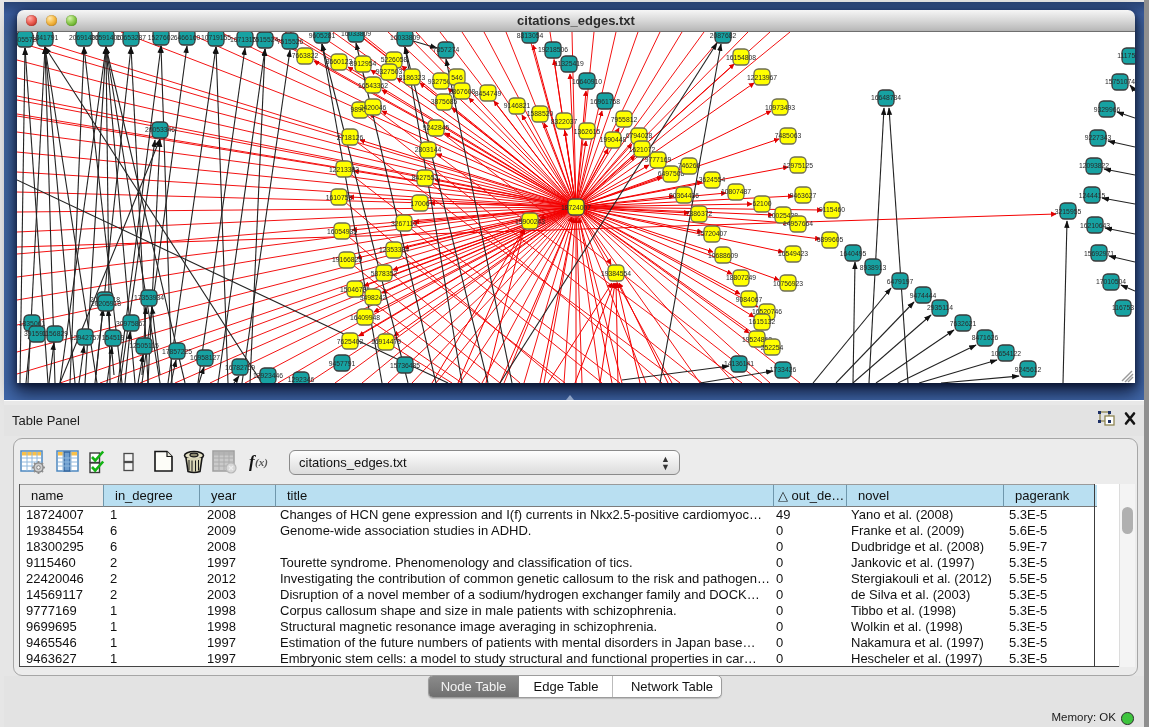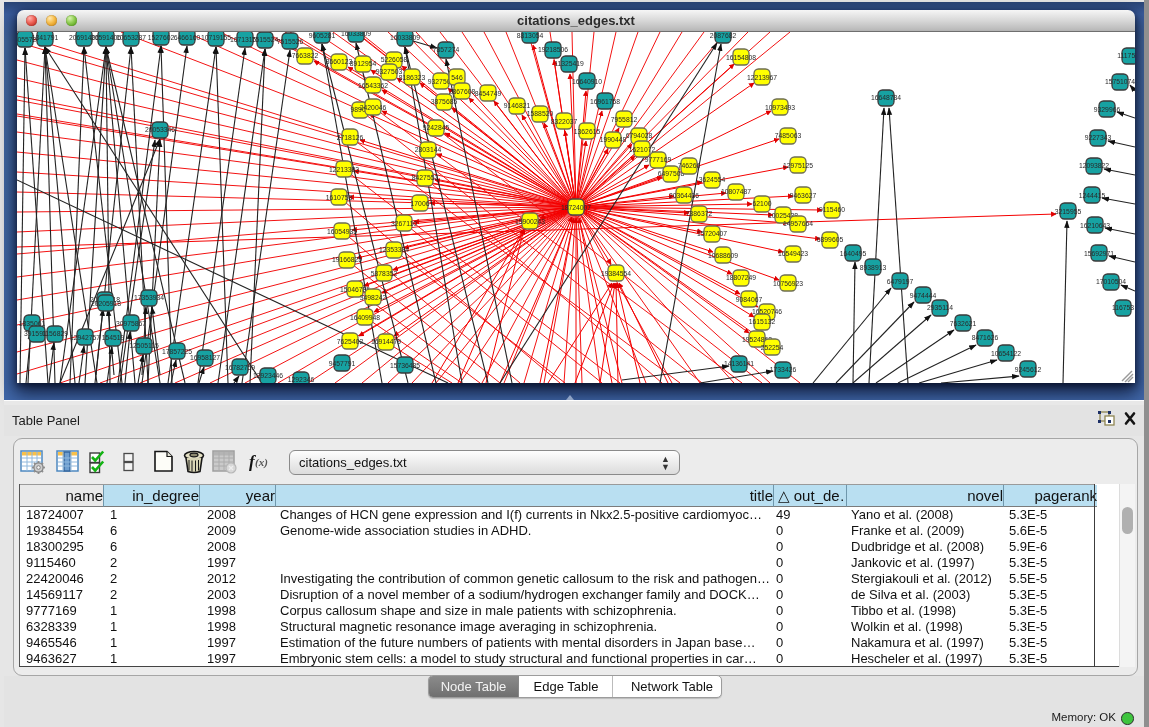--- a/index.html
+++ b/index.html
@@ -27,21 +27,21 @@
 #bottom{position:absolute;left:4px;top:676px;width:1140px;height:51px;background:#e3e3e3}
 #combo{position:absolute;left:289px;top:450px;width:391px;height:25px;border:1px solid #8a8a8a;
   border-radius:6px;background:linear-gradient(#fefefe,#e9e9e9 60%,#dcdcdc);
   font-size:13px;color:#111;line-height:23px;padding-left:9px;}
 #combo .arr{position:absolute;right:9px;top:4px;font-size:9px;color:#333;line-height:8px}
 
 #tablebg{position:absolute;left:19px;top:484px;width:1116px;height:183px;background:#fff;
   border-left:1px solid #555;border-bottom:1px solid #444}
 #thead{position:absolute;left:20px;top:484px;height:23px;width:1074px;border-top:1px solid #9a9a9a}
 .hc{position:absolute;top:0;height:22px;background:#b9dff1;border-bottom:1px solid #7b7b7b;
-  font-size:15px;color:#111;text-align:right;line-height:22px;border-left:1px solid #6f97ac;text-indent:11px;white-space:nowrap;overflow:hidden}
+  font-size:13px;color:#111;text-align:left;line-height:22px;border-left:1px solid #6f97ac;text-indent:11px;white-space:nowrap;overflow:hidden}
 .hc.first{background:#e9e9e9;border-left:none}
 #tbl-rborder{position:absolute;left:1094px;top:484px;width:1px;height:183px;background:#3c3c3c}
 .row{position:absolute;left:19px;width:1075px;height:16px;font-size:13px;color:#111}
 .row span{position:absolute;top:0;white-space:nowrap;line-height:16px}
 #sb{position:absolute;left:1119px;top:484px;width:16px;height:183px;background:#f4f4f4;border-left:1px solid #dcdcdc}
 #sbthumb{position:absolute;left:1121.5px;top:507px;width:11px;height:27px;background:#b0b0b0;border-radius:6px}
 
 #tabs{position:absolute;left:428px;top:675px;width:294px;height:23px;background:#fff;
   border:1px solid #9c9c9c;border-radius:5px;box-shadow:0 1px 1px rgba(0,0,0,.18);overflow:hidden;font-size:13px}
 #tabs .seg{position:absolute;top:0;height:23px;line-height:22px;text-align:center;color:#111}
@@ -700,26 +700,27 @@
       <span style="left:757px">0</span>
       <span style="left:832px">Franke et al. (2009)</span>
       <span style="left:990px">5.6E-5</span>
     </div>
     <div class="row" style="top:539px">
       <span style="left:7px">18300295</span>
       <span style="left:91px">6</span>
       <span style="left:188px">2008</span>
       <span style="left:757px">0</span>
       <span style="left:832px">Dudbridge et al. (2008)</span>
-      <span style="left:990px">5.9E-6</span>
+      <span style="left:990px">5.9E-7</span>
     </div>
     <div class="row" style="top:555px">
       <span style="left:7px">9115460</span>
       <span style="left:91px">2</span>
       <span style="left:188px">1997</span>
+      <span style="left:261px">Tourette syndrome. Phenomenology and classification of tics.</span>
       <span style="left:757px">0</span>
       <span style="left:832px">Jankovic et al. (1997)</span>
       <span style="left:990px">5.3E-5</span>
     </div>
     <div class="row" style="top:571px">
       <span style="left:7px">22420046</span>
       <span style="left:91px">2</span>
       <span style="left:188px">2012</span>
       <span style="left:261px">Investigating the contribution of common genetic callosum to the risk and pathogen…</span>
       <span style="left:757px">0</span>
@@ -738,21 +739,21 @@
     <div class="row" style="top:603px">
       <span style="left:7px">9777169</span>
       <span style="left:91px">1</span>
       <span style="left:188px">1998</span>
       <span style="left:261px">Corpus callosum shape and size in male patients with schizophrenia.</span>
       <span style="left:757px">0</span>
       <span style="left:832px">Tibbo et al. (1998)</span>
       <span style="left:990px">5.3E-5</span>
     </div>
     <div class="row" style="top:619px">
-      <span style="left:7px">6328339</span>
+      <span style="left:7px">9699695</span>
       <span style="left:91px">1</span>
       <span style="left:188px">1998</span>
       <span style="left:261px">Structural magnetic resonance image averaging in schizophrenia.</span>
       <span style="left:757px">0</span>
       <span style="left:832px">Wolkin et al. (1998)</span>
       <span style="left:990px">5.3E-5</span>
     </div>
     <div class="row" style="top:635px">
       <span style="left:7px">9465546</span>
       <span style="left:91px">1</span>

